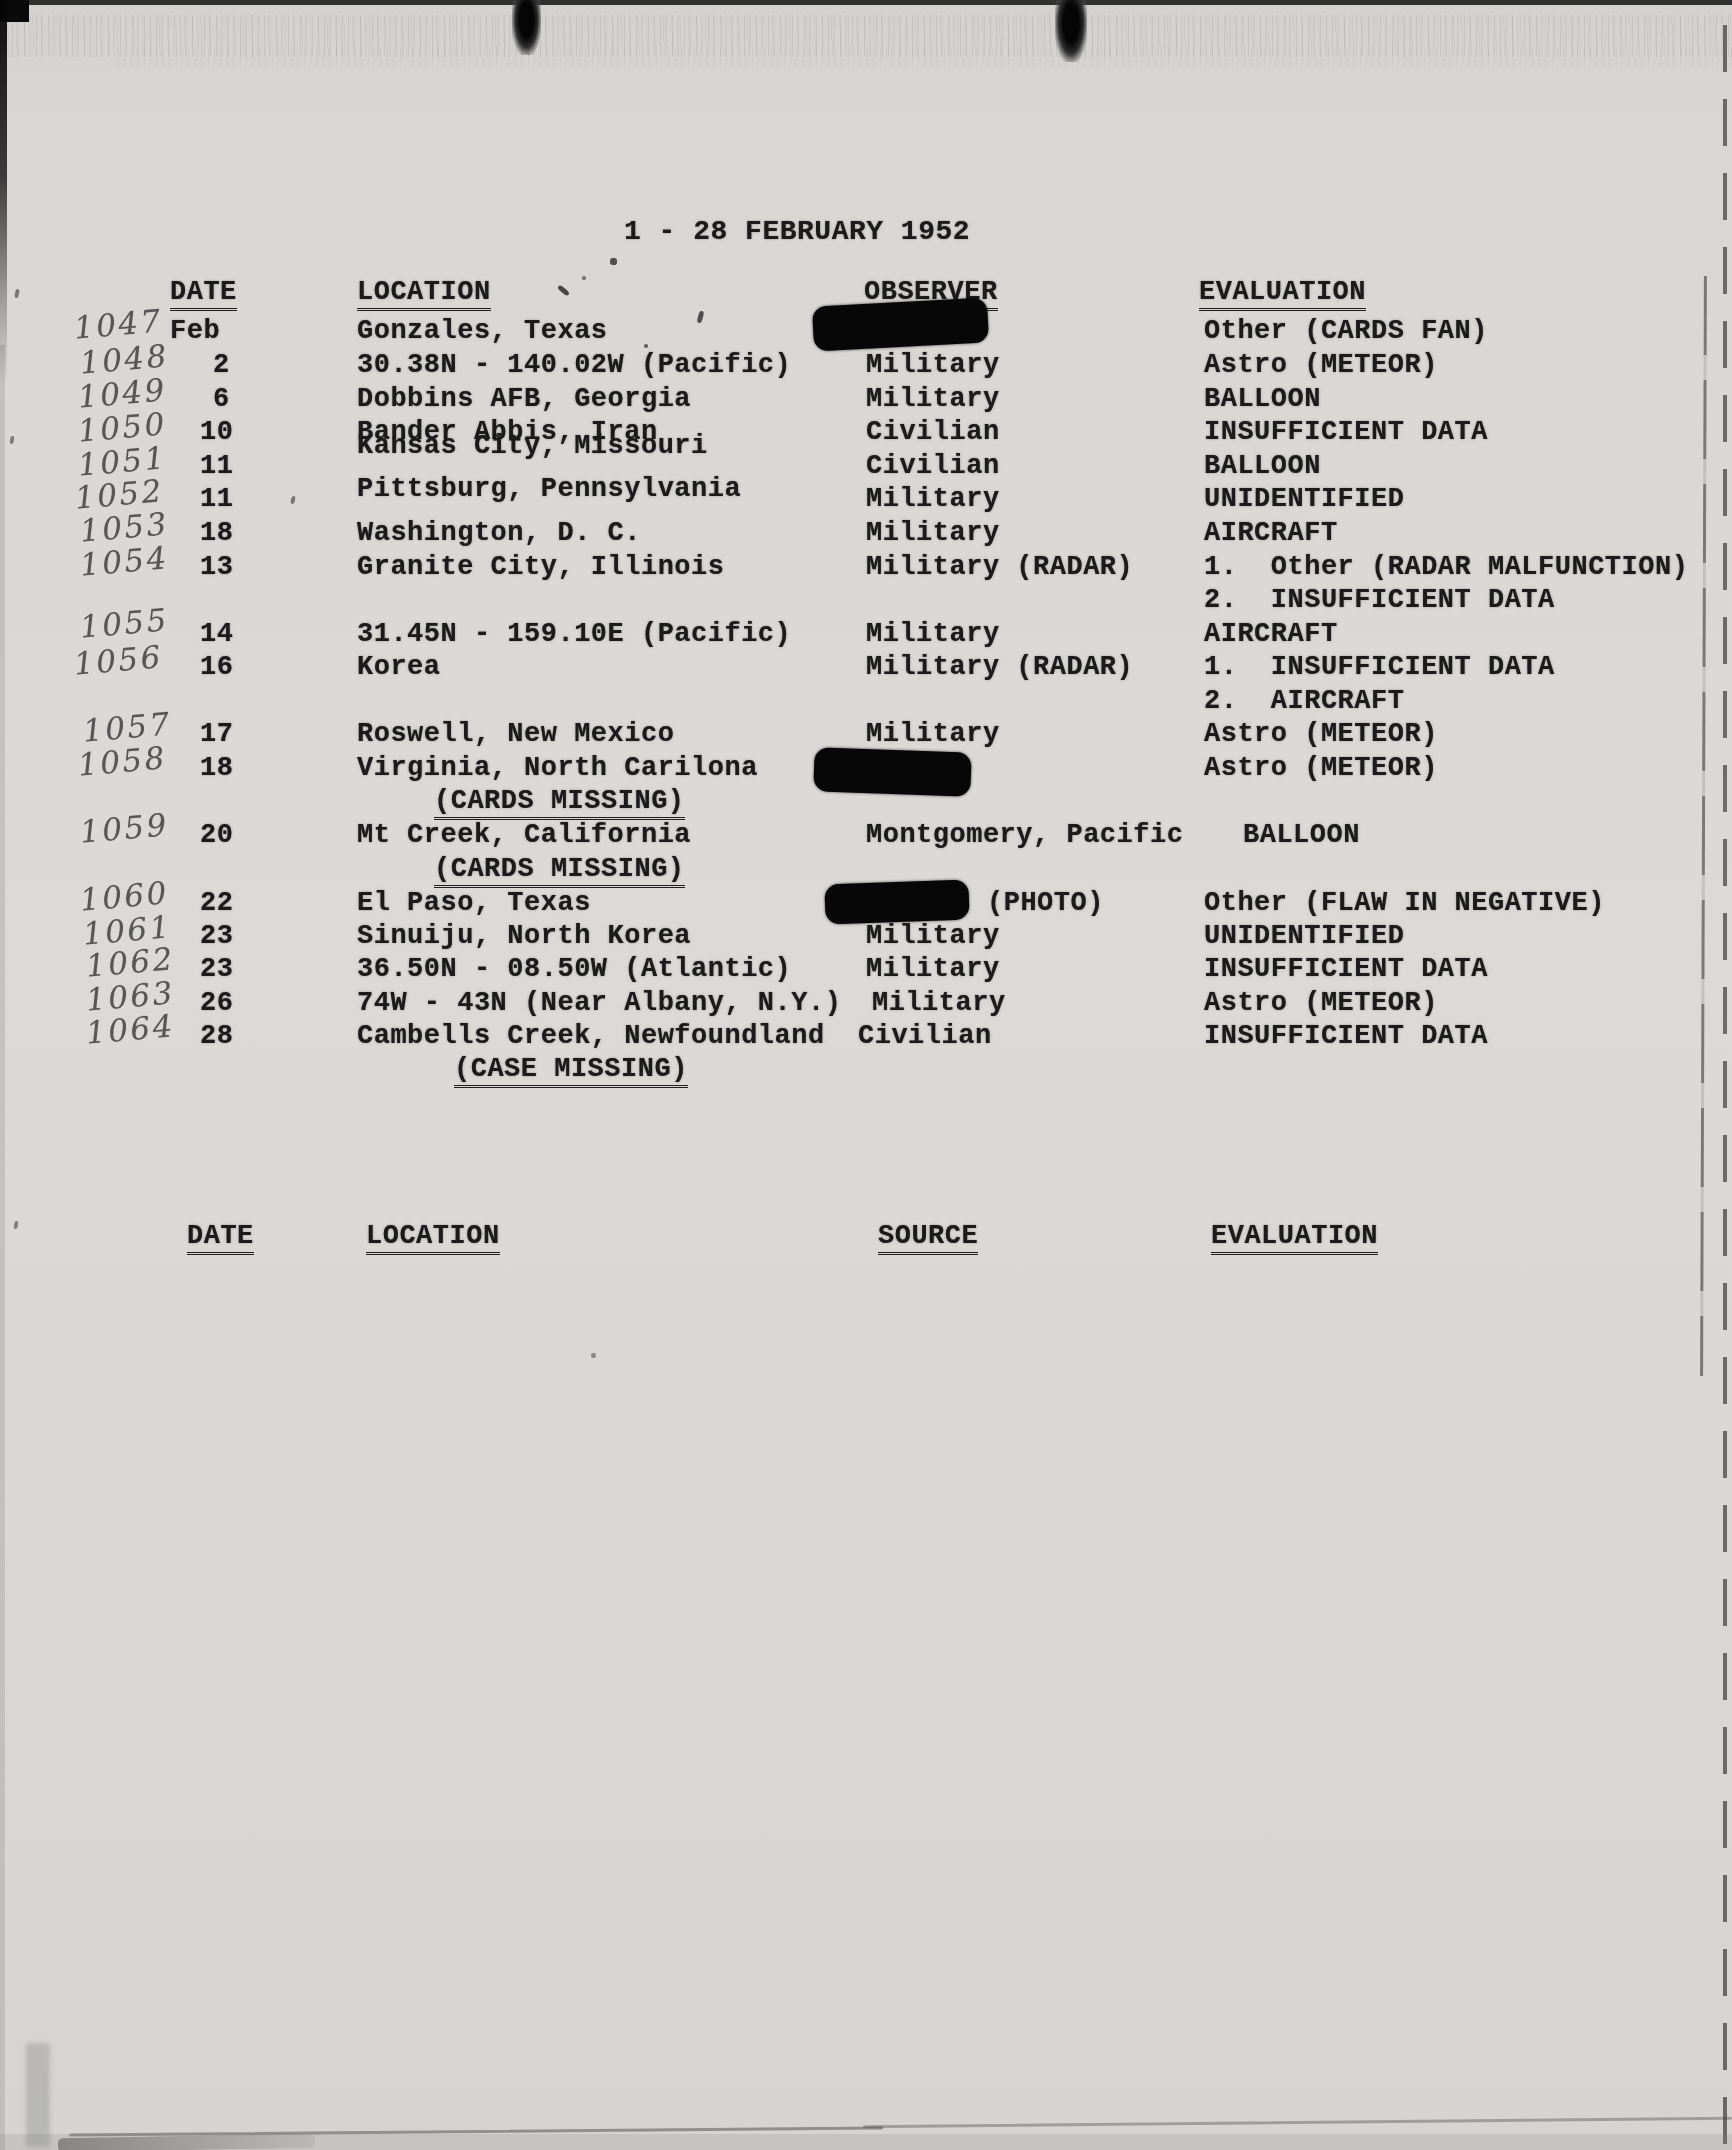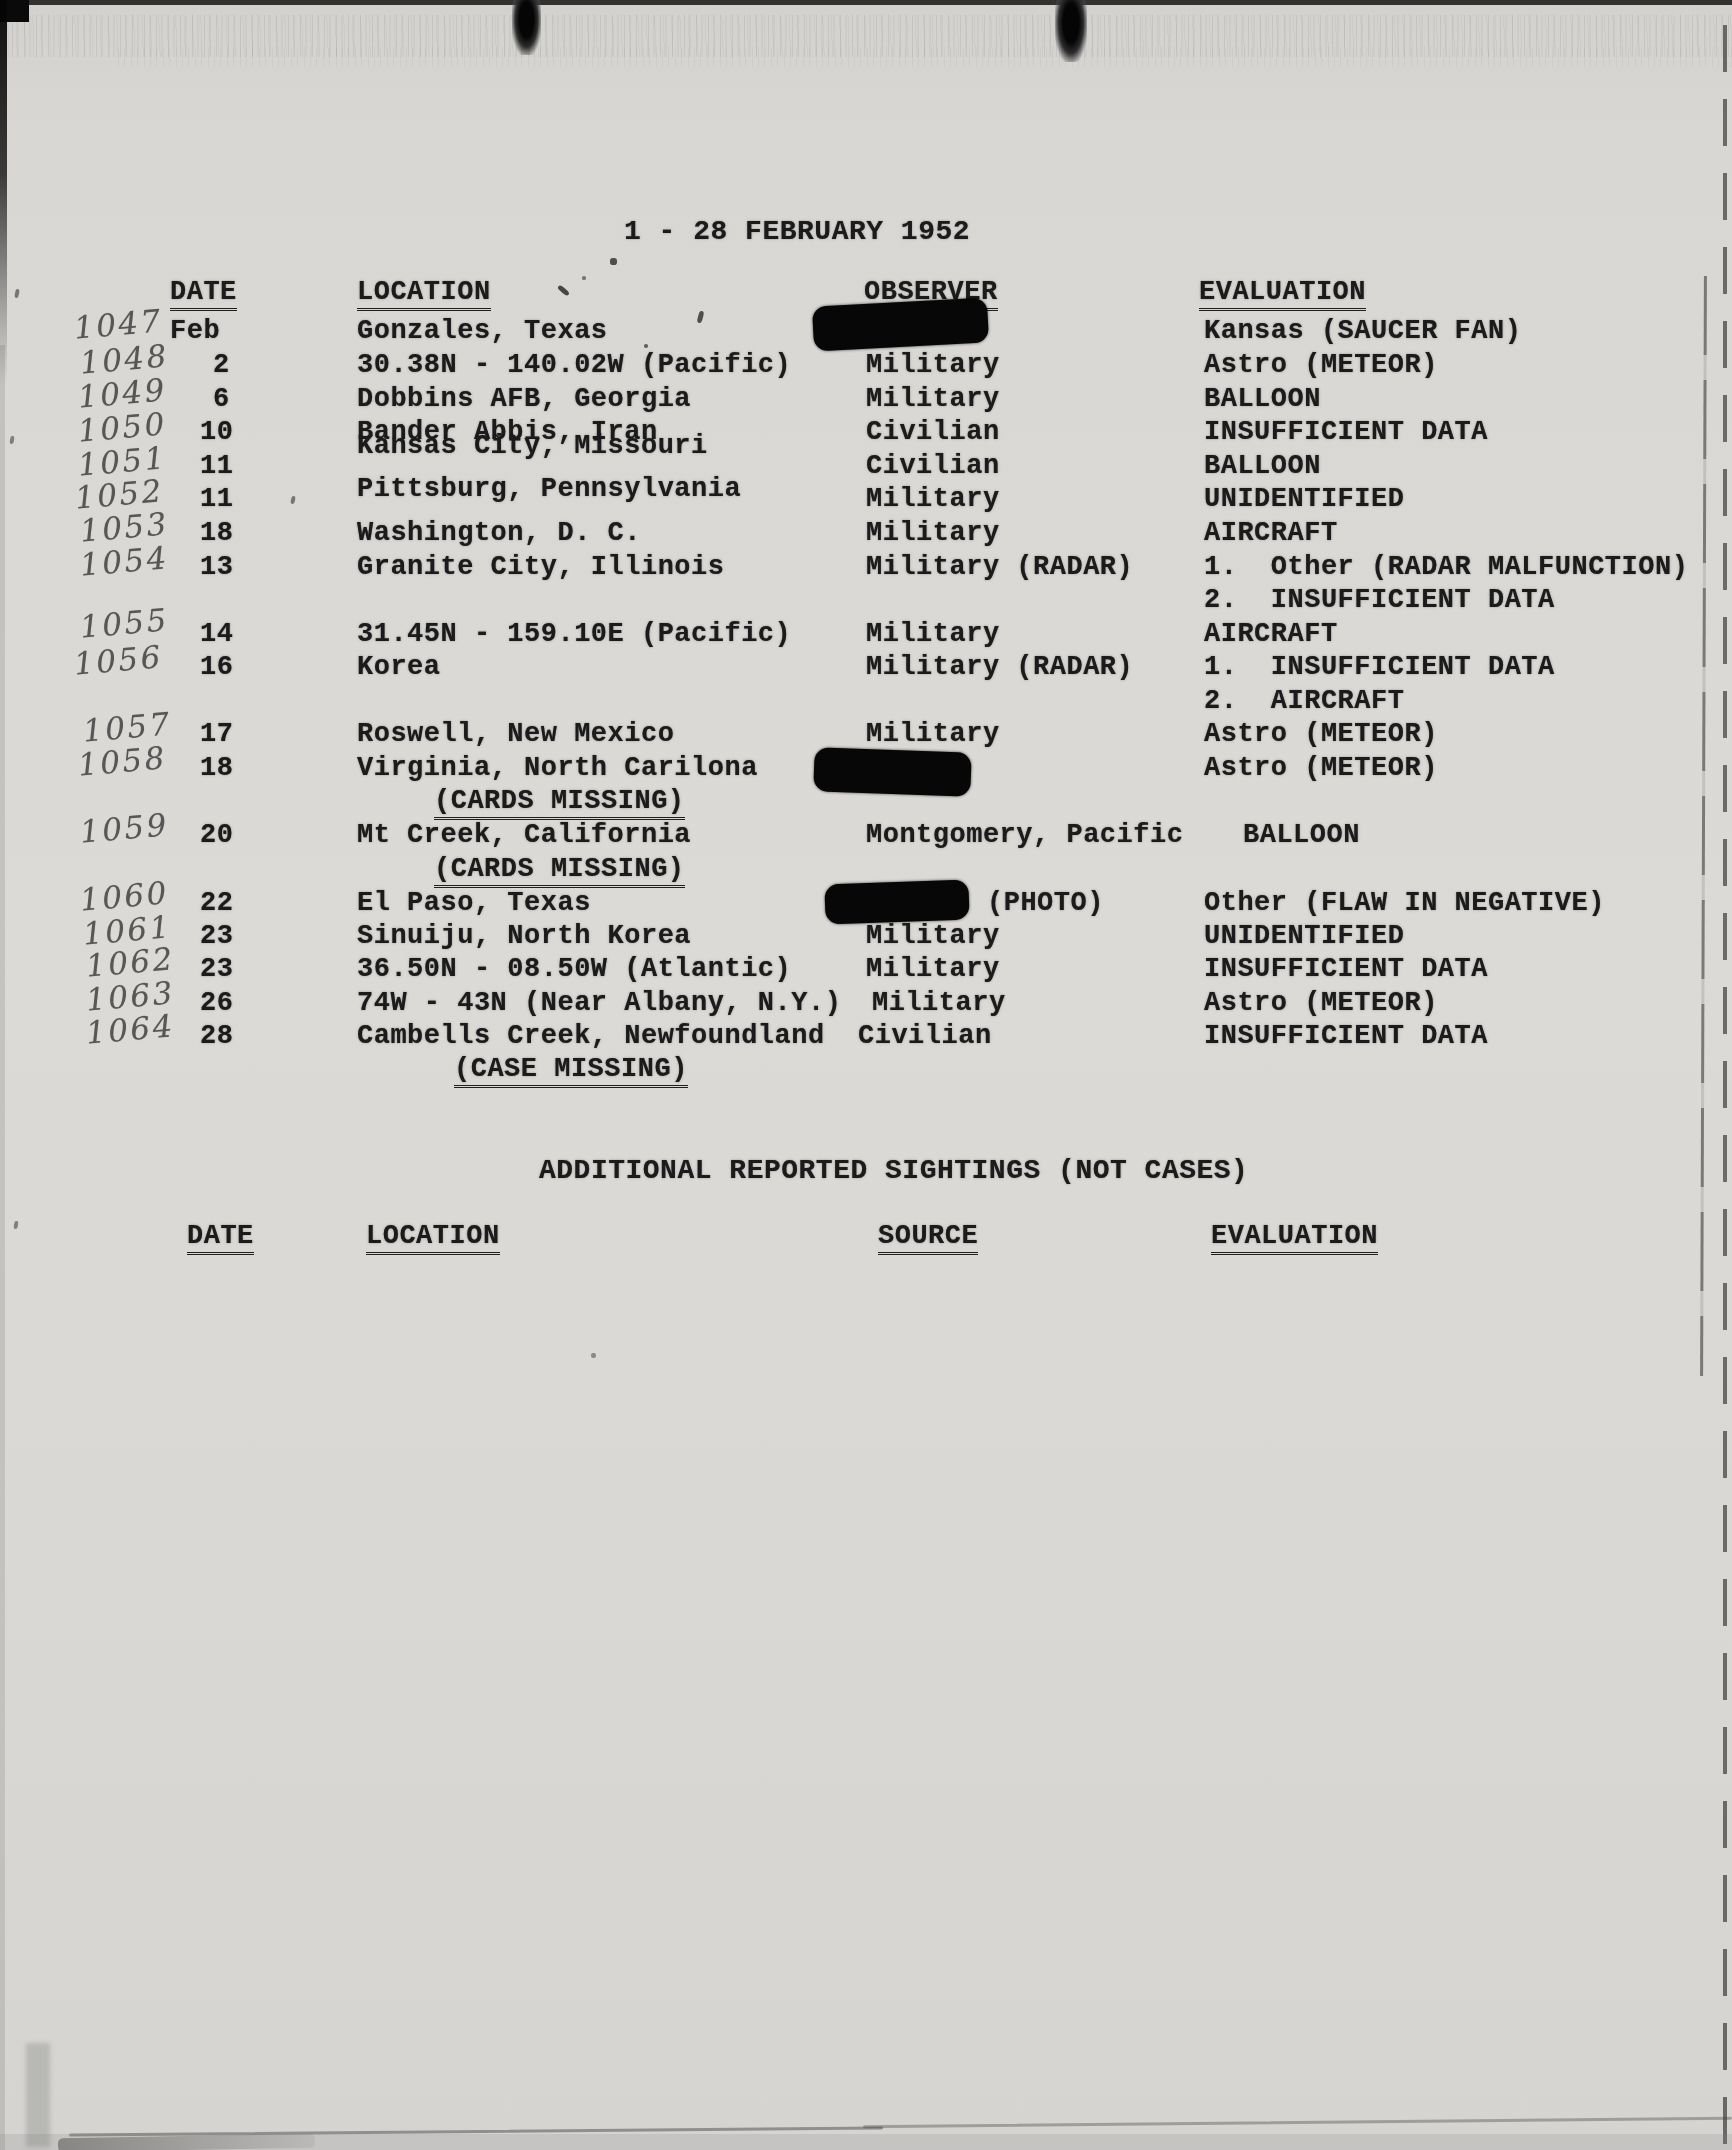--- a/index.html
+++ b/index.html
@@ -82,21 +82,21 @@
     <span class="t ul" style="left:357px;top:279px">LOCATION</span>
     <span class="t ul" style="left:864px;top:279px">OBSERVER</span>
     <span class="t ul" style="left:1199px;top:279px">EVALUATION</span>
   </div>
 
   <div>
     <span class="hw" style="left:74px;top:309px">1047</span>
     <span class="t" style="left:170px;top:318px">Feb</span>
     <span class="t" style="left:357px;top:318px">Gonzales, Texas</span>
     <div class="redact" style="left:813px;top:302px;width:175px;height:45px;transform:rotate(-3deg)"></div>
-    <span class="t" style="left:1204px;top:318px">Kansas (SAUCER FAN)</span>
+    <span class="t" style="left:1204px;top:318px">Other (CARDS FAN)</span>
   </div>
 
   <div>
     <span class="hw" style="left:80px;top:344px">1048</span>
     <span class="t" style="left:213px;top:352px">2</span>
     <span class="t" style="left:357px;top:352px">30.38N - 140.02W (Pacific)</span>
     <span class="t" style="left:866px;top:352px">Military</span>
     <span class="t" style="left:1204px;top:352px">Astro (METEOR)</span>
   </div>
 
@@ -227,21 +227,20 @@
 
   <div>
     <span class="hw" style="left:86px;top:1014px">1064</span>
     <span class="t" style="left:200px;top:1023px">28</span>
     <span class="t" style="left:357px;top:1023px">Cambells Creek, Newfoundland</span>
     <span class="t" style="left:858px;top:1023px">Civilian</span>
     <span class="t" style="left:1204px;top:1023px">INSUFFICIENT DATA</span>
     <span class="t ul" style="left:454px;top:1056px">(CASE MISSING)</span>
   </div>
 
-  <span class="t big" style="left:539px;top:1157px">ADDITIONAL REPORTED SIGHTINGS (NOT CASES)</span>
   <div>
     <span class="t ul" style="left:187px;top:1223px">DATE</span>
     <span class="t ul" style="left:366px;top:1223px">LOCATION</span>
     <span class="t ul" style="left:878px;top:1223px">SOURCE</span>
     <span class="t ul" style="left:1211px;top:1223px">EVALUATION</span>
   </div>
 
 </div>
 
 

